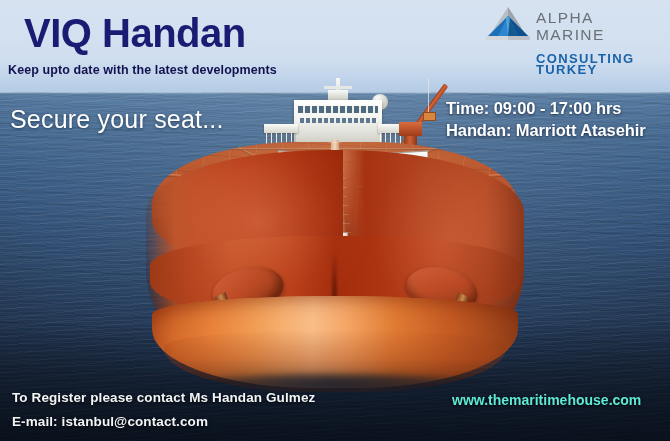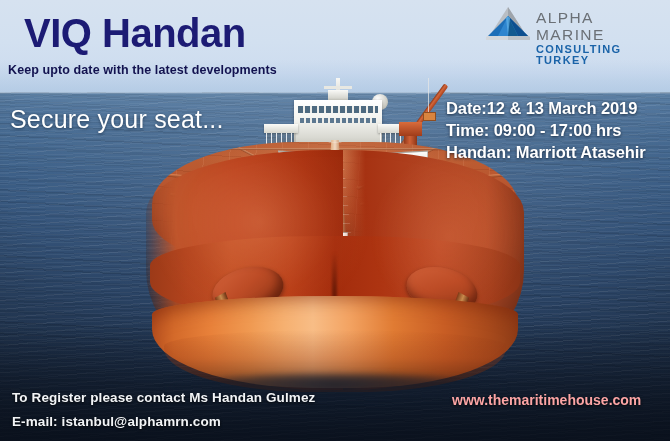--- a/index.html
+++ b/index.html
@@ -324,36 +324,36 @@
   .footer-left{
     position:absolute;left:12px;top:386px;
     color:#f2f4f6;font-size:13.5px;font-weight:700;
     line-height:24px;letter-spacing:.1px;
     text-shadow:0 1px 3px rgba(0,0,0,.8);
     white-space:nowrap;
   }
   .footer-left .tel-row{display:flex;gap:26px;}
   .website{
     position:absolute;left:452px;top:392px;
-    color:#fca5a5;font-size:14px;font-weight:700;
+    color:#5eead4;font-size:14px;font-weight:700;
     text-shadow:0 1px 3px rgba(0,0,0,.85);
     white-space:nowrap;
   }
 
   
   .logo{position:absolute;left:480px;top:4px;width:186px;height:42px;}
   .logo-mark{position:absolute;left:0;top:2px;width:56px;height:38px;}
   .logo-text{position:absolute;left:56px;top:5px;}
   .logo-name{
     font-size:15.5px;font-weight:400;color:#6b7076;
     letter-spacing:1.4px;line-height:17px;
   }
   .logo-sub{
-    font-size:11px;font-weight:700;color:#1a63a8;
-    letter-spacing:1.35px;line-height:11px;margin-top:1px;
+    font-size:13px;font-weight:700;color:#1a63a8;
+    letter-spacing:1.35px;line-height:11px;margin-top:10px;
   }
 </style>
 </head>
 <body>
 
 <div class="poster">
 
   <div>
     <div class="sky"></div>
     <div class="sky-haze"></div>
@@ -443,29 +443,28 @@
     <div class="boottop"></div>
     <div class="boottop-lower"></div>
     <div class="waterline"></div>
   </div>
 
   <div class="title">VIQ Handan</div>
   <div class="subtitle">Keep upto date with the latest developments</div>
   <div class="secure">Secure your seat...</div>
 
   <div class="details">
-    <div>Date:12 &amp; 13 March 2019</div>
     <div>Time: 09:00 - 17:00 hrs</div>
     <div>Handan: Marriott Atasehir</div>
   </div>
 
   <div class="footer-left">
     <div>To Register please contact Ms Handan Gulmez</div>
     <div class="tel-row">
-      <span>E-mail: istanbul@alphamrn.com</span>
+      <span>E-mail: istanbul@contact.com</span>
     </div>
   </div>
 
   <div class="website">www.themaritimehouse.com</div>
 
   <div class="logo">
     <div class="logo-mark">
       <svg width="56" height="38" viewBox="0 0 56 38" xmlns="http://www.w3.org/2000/svg">
 
         <polygon points="28,1 44,26 12,26" fill="#b9bec4"></polygon>

